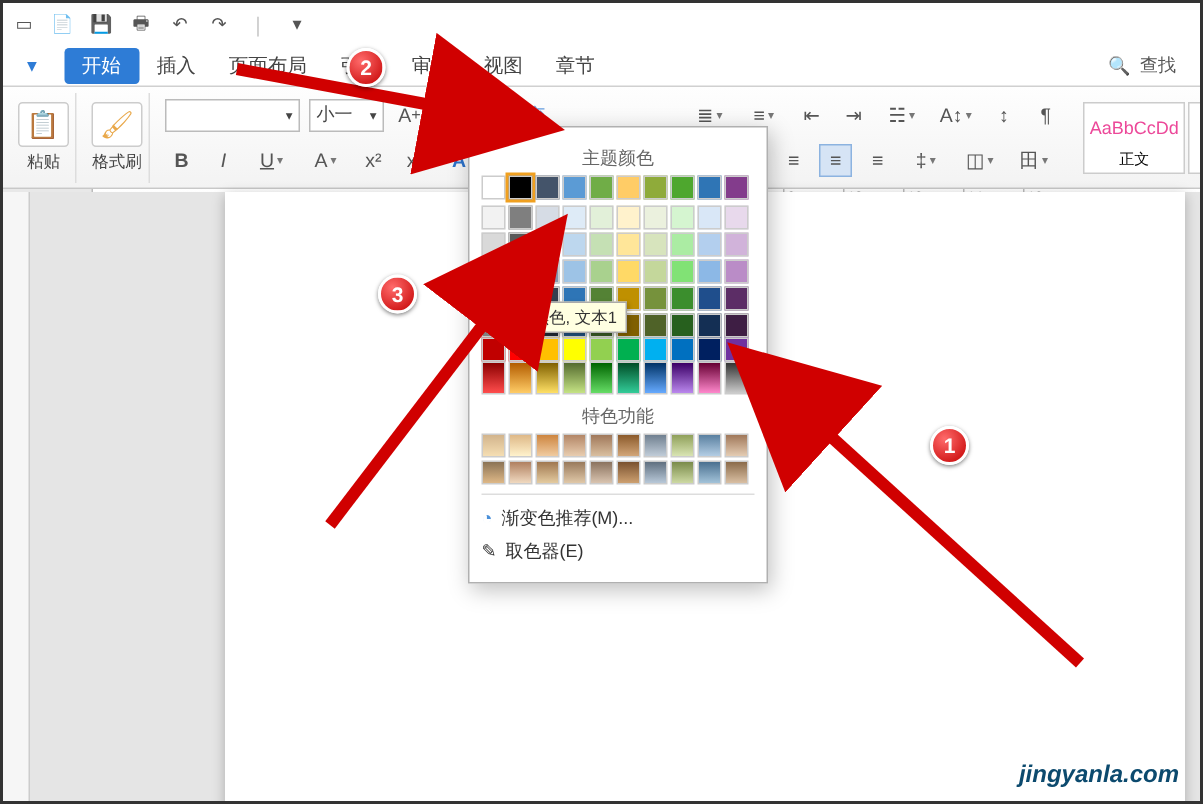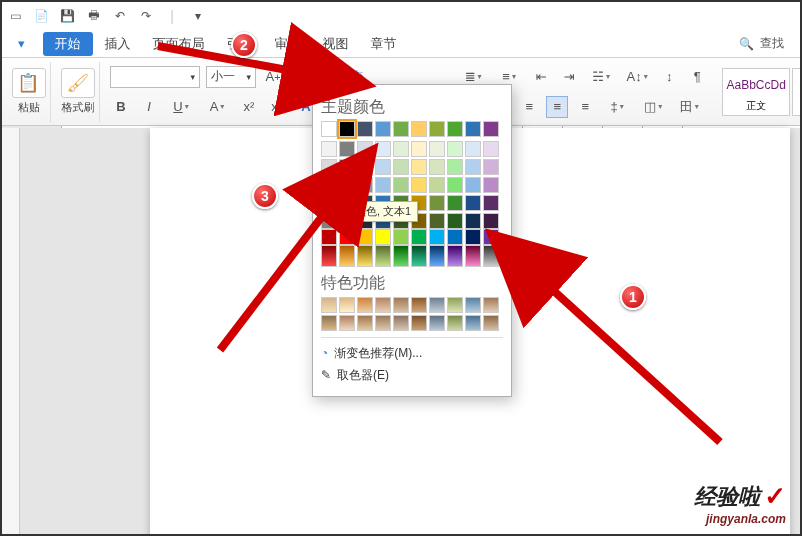--- a/index.html
+++ b/index.html
@@ -111,21 +111,21 @@
     margin-left:4px;
   }
   .stylebox {
     width:68px; height:48px;
     border:1px solid #ccc;
     background:#fff;
     display:flex;flex-direction:column;align-items:center;justify-content:space-between;
     font-size:11px;
     padding:2px;
   }
-  .stylebox .preview { font-size:12px; color:#701a75; flex:1; display:flex;align-items:center;justify-content:center; }
+  .stylebox .preview { font-size:12px; color:#ec4899; flex:1; display:flex;align-items:center;justify-content:center; }
   .stylebox .name { font-size:10px; }
 
   .ruler {
     height: 18px;
     background: #f8f8f8;
     border-bottom:1px solid #ccc;
     position:relative;
     display:flex;
   }
   .ruler-left {
@@ -174,21 +174,21 @@
   .popup {
     position:absolute;
     left:310px; top:82px;
     width:200px;
     background:#fff;
     border:1px solid #b0b0b0;
     box-shadow:2px 4px 14px rgba(0,0,0,0.25);
     padding:6px 8px 10px;
     z-index:50;
   }
-  .popup .section { font-size:16px; color:#666; margin:6px 0 3px; }
+  .popup .section { font-size:12px; color:#666; margin:6px 0 3px;text-align:center; }
   .popup .row-item { display:flex; align-items:center; gap:6px; height:22px; color:#333; }
   .popup .autoblock { width:14px;height:14px;background:#000;border:1px solid #888; }
   .swatches { display:flex; flex-wrap:wrap; gap:2px; width:184px; }
   .sw { width:16px; height:16px; border:1px solid #ccc; }
   .sw.active { outline:2px solid #f0a020; }
   .grad { width:16px; height:22px; border:1px solid #ccc; }
   .tooltip {
     position:absolute;
     left:346px; top:199px;
     background:#ffffe1;
@@ -215,21 +215,21 @@
     right:14px; bottom:8px;
     text-align:right;
     z-index:80;
     font-weight:bold;
     font-style:italic;
     color:#222;
     text-shadow:0 0 3px #fff,0 0 3px #fff,0 0 3px #fff;
   }
   .watermark .main { font-size:22px; display:flex;align-items:center;gap:4px;justify-content:flex-end;}
   .watermark .check { color:#d00000; font-size:26px; font-weight:bold; font-style:normal;}
-  .watermark .sub { font-size:12px; color:#7f1d1d; }
+  .watermark .sub { font-size:16px; color:#0c4a6e; }
   .sep { color:#ccc; font-size:14px; padding:0 2px; }
   .font-color-btn {
     display:inline-flex;flex-direction:column;align-items:center;
     width:26px;height:22px;border:1px solid #f0b040;background:#fff6dd;
   }
   .font-color-btn .a { font-size:13px;color:#333;line-height:13px; }
   .font-color-btn .bar { width:16px;height:3px;background:#d02020;margin-top:1px; }
 </style>
 </head>
 <body>
@@ -505,18 +505,14 @@
   <line x1="218" y1="348" x2="328" y2="204" stroke="#d00000" stroke-width="8" marker-end="url(#ah)"></line>
 
   <line x1="718" y1="440" x2="542" y2="280" stroke="#d00000" stroke-width="8" marker-end="url(#ah)"></line>
 </svg>
 
 <div class="badge" style="left:618px; top:282px;">1</div>
 <div class="badge" style="left:229px; top:30px;">2</div>
 <div class="badge" style="left:250px; top:181px;">3</div>
 
 <div class="watermark">
-  <div class="main">
-    <span>经验啦</span>
-    <span class="check">✓</span>
-  </div>
   <div class="sub">jingyanla.com</div>
 </div>
 
 </body></html>

